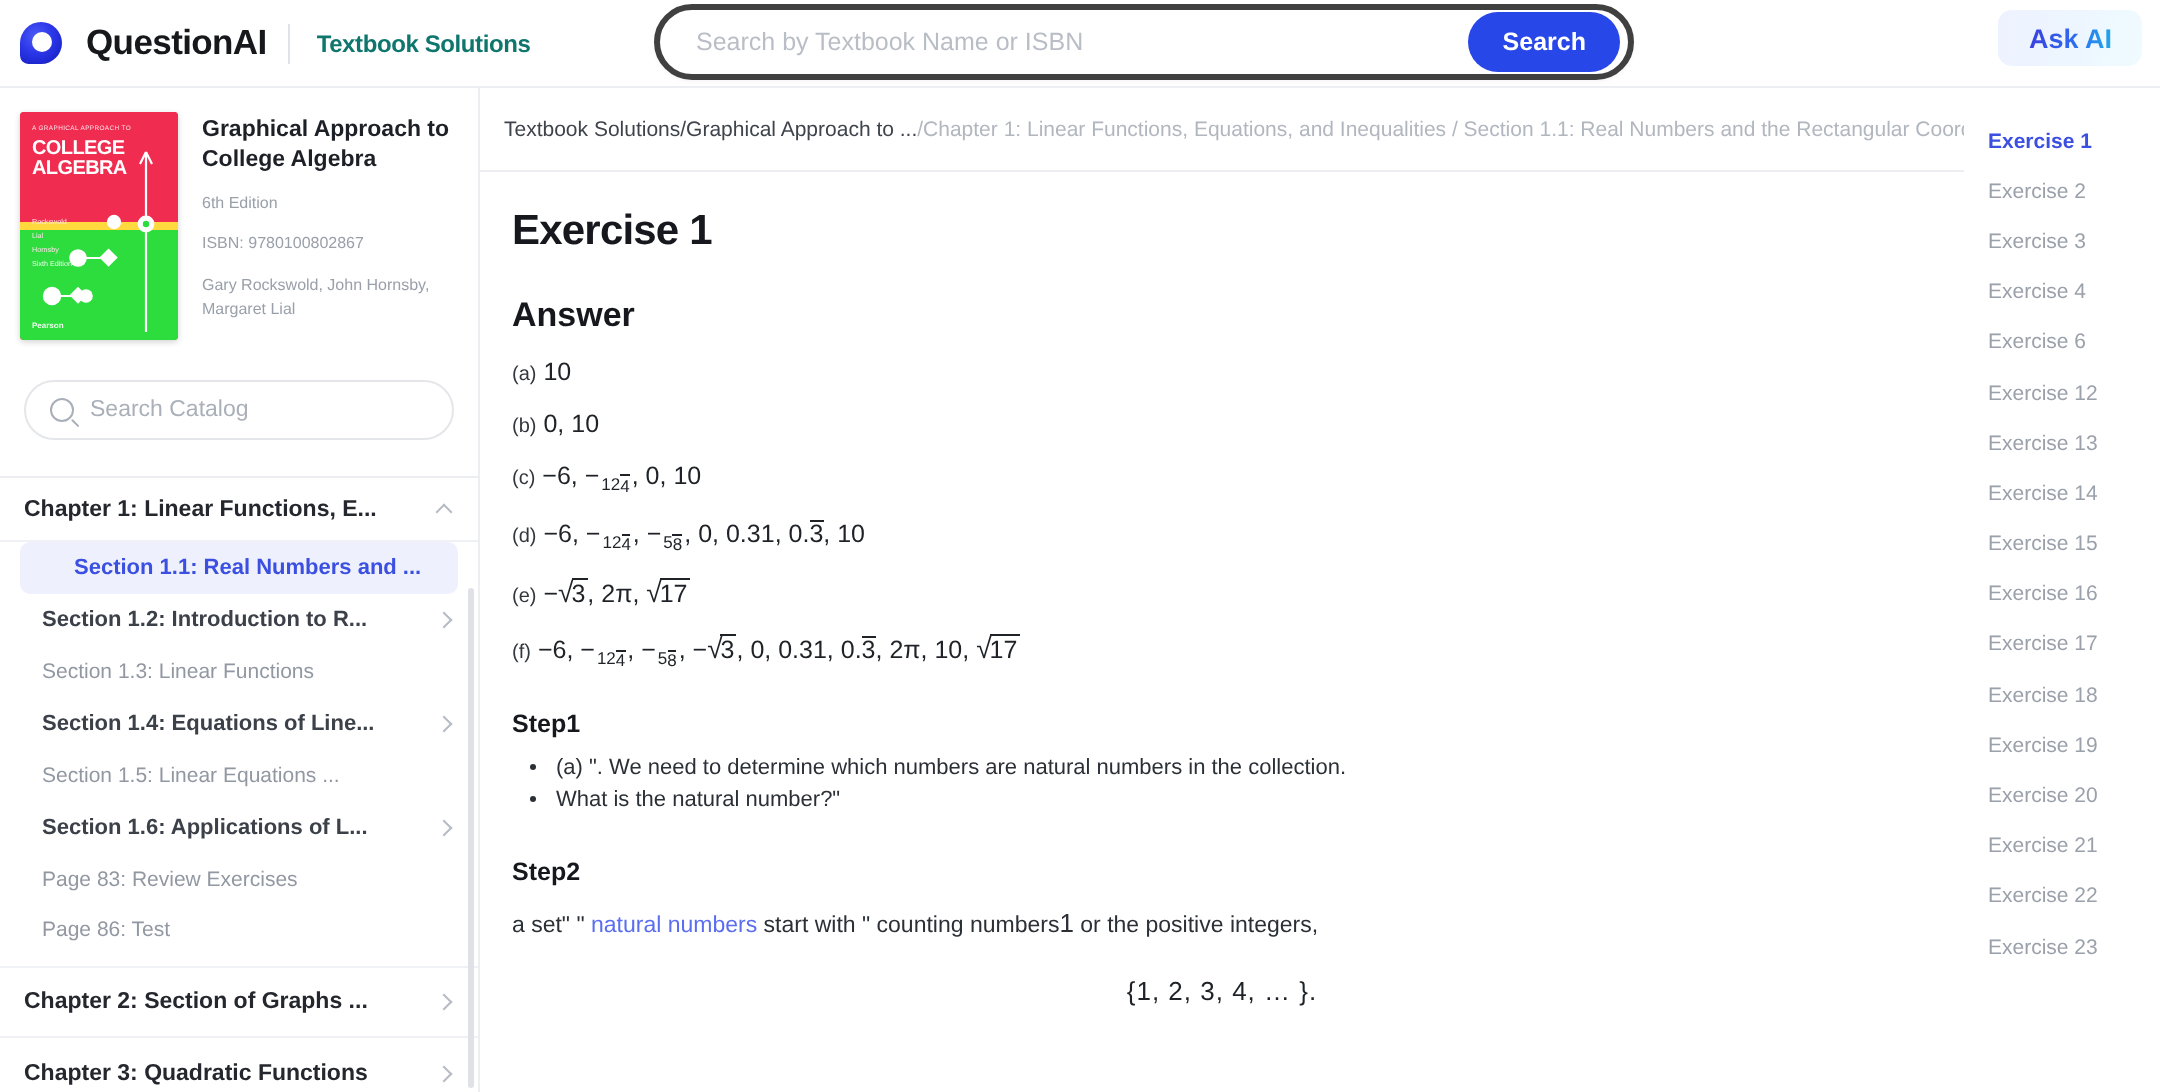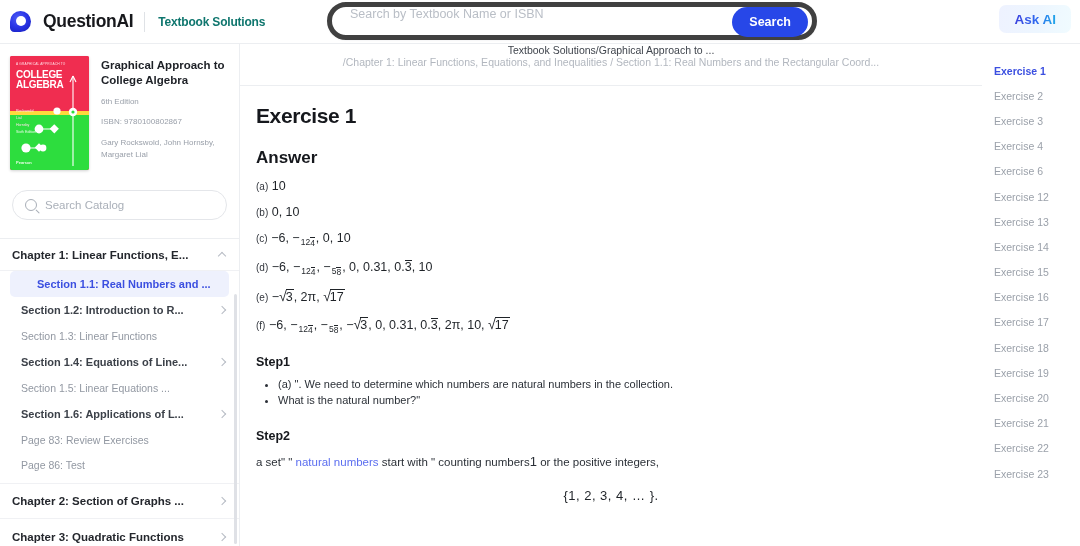--- a/index.html
+++ b/index.html
@@ -39,24 +39,24 @@
   .brand-name {
     font-size: 17.5px; font-weight: 700; letter-spacing: -0.3px; color: #17181c;
   }
   .brand-divider { width: 1px; height: 20px; background: #dfe2e6; margin: 0 13px 0 11px; }
   .section-name { font-size: 12px; font-weight: 700; color: #0f766e; letter-spacing: -0.2px; }
 
   .searchwrap {
     position: absolute;
     left: 327px; top: 2px;
     width: 490px; height: 38px;
-    border: 5px solid #404040;
+    border: 3px solid #404040;
     border-radius: 20px;
     background: #fff;
-    display: flex; align-items: flex-start;
+    display: flex; align-items: center;
     box-shadow: 0 1px 2px rgba(16,24,40,.04);
   }
   .search-input {
     flex: 1;
     border: none; outline: none; background: transparent;
     font-family: inherit; font-size: 12.5px; color: #2b2f36;
     padding-left: 18px;
   }
   .search-input::placeholder { color: #b9bec6; }
   .search-btn {
@@ -194,21 +194,21 @@
     background: #dfe1e6; border-radius: 2px;
   }
 
   
   .main { flex: 1; min-width: 0; position: relative; background: #fff; }
   .crumb {
     height: 42px; display: flex; align-items: center;
     padding: 0 12px;
     border-bottom: 1px solid #eceef1;
     font-size: 10.5px;
-    white-space: nowrap; overflow: hidden; flex-direction: column;
+    white-space: nowrap; overflow: hidden;
   }
   .crumb .c1 { color: #3f444c; }
   .crumb .c2 { color: #b2b7bf; }
   .content { padding: 18px 16px 0 16px; height: 460px; overflow: hidden; }
   h1.ex { font-size: 21px; font-weight: 700; letter-spacing: -0.4px; color: #16181d; }
   h2.ans { font-size: 17px; font-weight: 700; margin-top: 20px; color: #16181d; }
   .ansline { font-size: 12.5px; margin-top: 12px; color: #1f2328; line-height: 1.1; }
   .ansline .tag { font-size: 10px; color: #33373e; }
   .frac {
     display: inline-flex; align-items: center;

